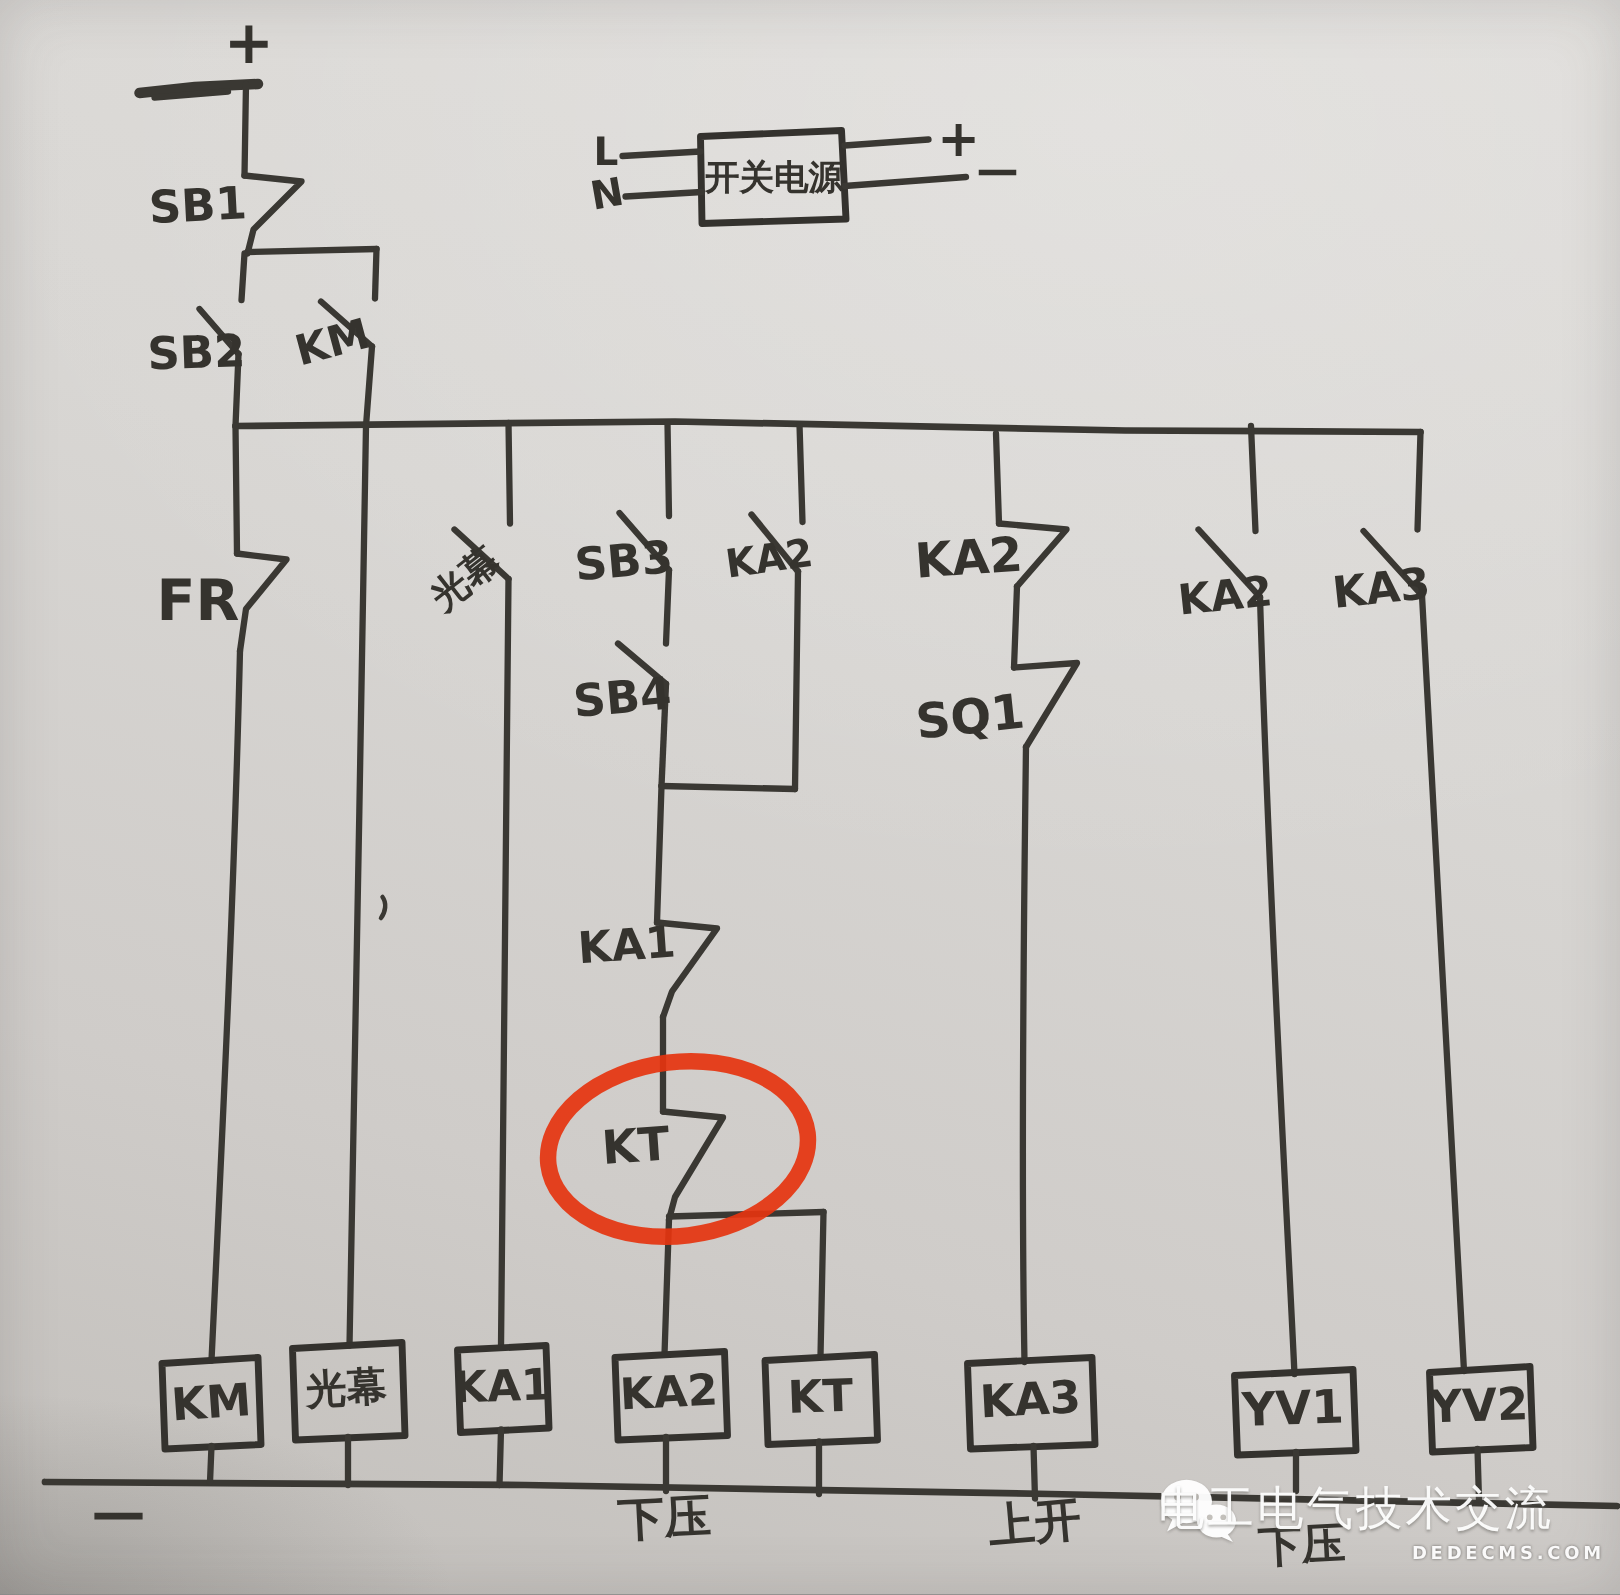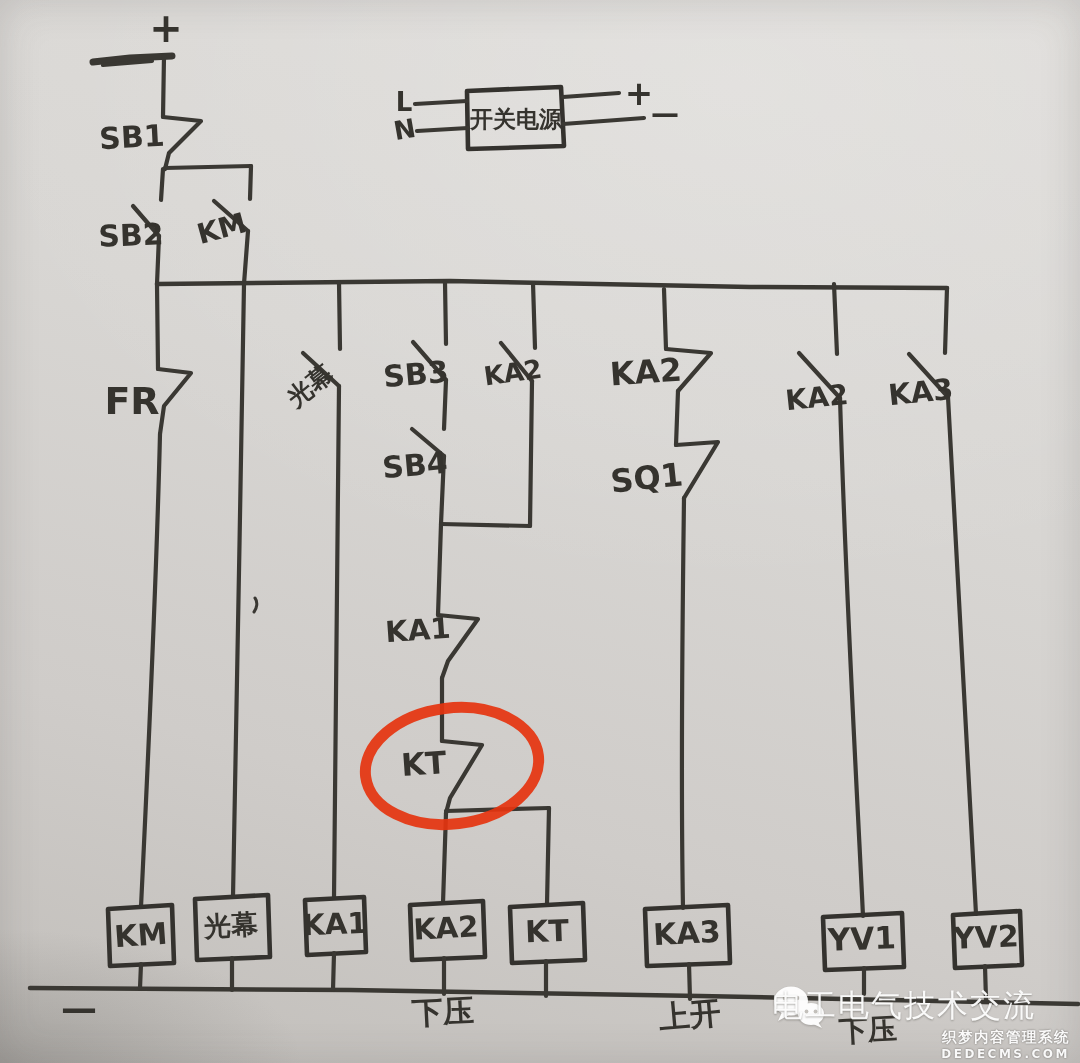--- a/index.html
+++ b/index.html
@@ -173,17 +173,16 @@
         <circle cx="13" cy="13" r="2.3" fill="#c3c0bb"></circle>
         <circle cx="25" cy="13" r="2.3" fill="#c3c0bb"></circle>
         <ellipse cx="39" cy="29" rx="13" ry="11" fill="#ffffff"></ellipse>
         <path d="M46,37 L50,43 L41,39 Z" fill="#ffffff"></path>
         <circle cx="34.5" cy="26.5" r="1.9" fill="#c3c0bb"></circle>
         <circle cx="43.5" cy="26.5" r="1.9" fill="#c3c0bb"></circle>
       </svg>
       <span class="wm-brand">电工电气技术交流</span>
     </div>
     <div class="wm-cms">
-      <div class="wm-cms-line1">织梦内容管理系统</div>
       <div class="wm-cms-line2">DEDECMS.COM</div>
     </div>
   </div>
 </div>
 
 </body></html>

